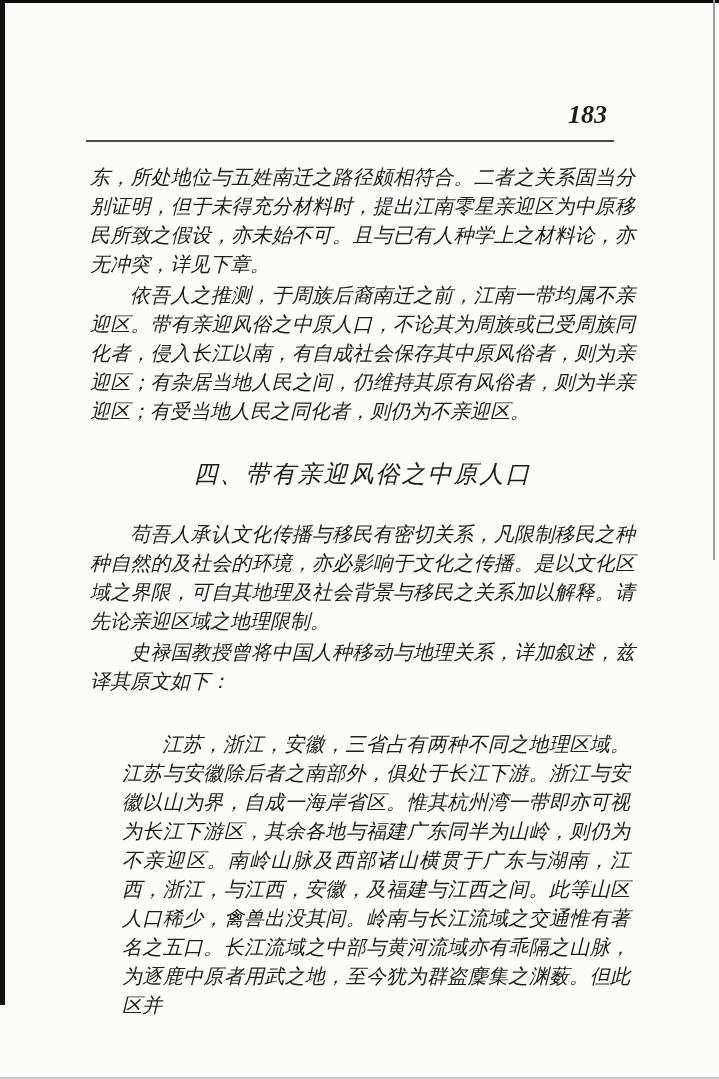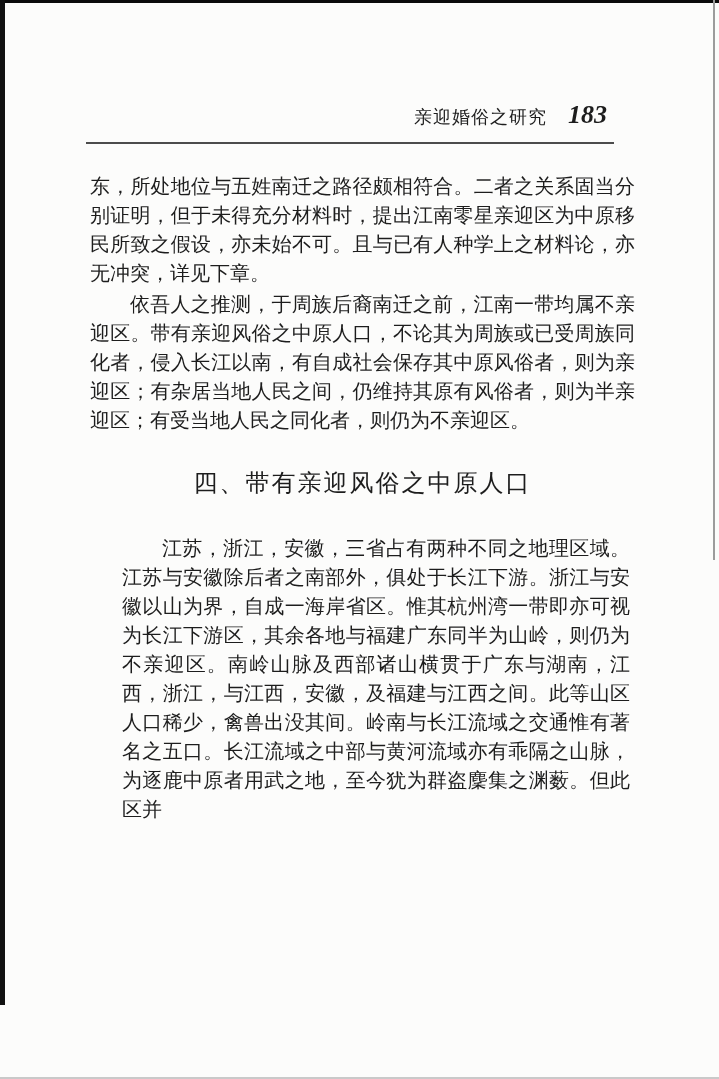--- a/index.html
+++ b/index.html
@@ -26,21 +26,21 @@
     line-height:26px; white-space:nowrap;
   }
   .header-title { font-size:18px; letter-spacing:1px; }
   .page-number  { font-size:26px; font-style:italic; font-weight:bold; }
 
   .header-rule {
     margin:12px 0 0 -4px; width:528px; height:2px;
     background:#4c4c4c; border:none;
   }
 
-  .body-text { margin-top:28px; }
+  .body-text { margin-top:21px;font-style:italic; }
   p.para {
     margin:0; font-size:20px; line-height:29px;
     text-align:justify; text-align-last:left;
   }
   p.para + p.para { margin-top:2px; }
   .indent { text-indent:2em; }
 
   h2.section-heading {
     margin:31px 0 29px 0;
     font-size:24px; font-weight:normal;
@@ -60,32 +60,33 @@
 
 <div class="page">
   <div class="edge-top"></div>
   <div class="edge-left"></div>
   <div class="edge-right"></div>
   <div class="edge-bottom"></div>
 
   <div class="content">
 
     <div class="header-row">
-      <span class="header-title">亲迎婚俗之研究</span>
       <span class="page-number">183</span>
     </div>
     <div class="header-rule"></div>
 
     <div class="body-text">
 
       <p class="para">东，所处地位与五姓南迁之路径颇相符合。二者之关系固当分别证明，但于未得充分材料时，提出江南零星亲迎区为中原移民所致之假设，亦未始不可。且与已有人种学上之材料论，亦无冲突，详见下章。</p>
 
       <p class="para indent">依吾人之推测，于周族后裔南迁之前，江南一带均属不亲迎区。带有亲迎风俗之中原人口，不论其为周族或已受周族同化者，侵入长江以南，有自成社会保存其中原风俗者，则为亲迎区；有杂居当地人民之间，仍维持其原有风俗者，则为半亲迎区；有受当地人民之同化者，则仍为不亲迎区。</p>
 
       <h2 class="section-heading">四、带有亲迎风俗之中原人口</h2>
 
+      <p class="para indent">苟吾人承认文化传播与移民有密切关系，凡限制移民之种种自然的及社会的环境，亦必影响于文化之传播。是以文化区域之界限，可自其地理及社会背景与移民之关系加以解释。请先论亲迎区域之地理限制。</p>
 
+      <p class="para indent">史禄国教授曾将中国人种移动与地理关系，详加叙述，兹译其原文如下：</p>
 
       <blockquote class="quote">江苏，浙江，安徽，三省占有两种不同之地理区域。江苏与安徽除后者之南部外，俱处于长江下游。浙江与安徽以山为界，自成一海岸省区。惟其杭州湾一带即亦可视为长江下游区，其余各地与福建广东同半为山岭，则仍为不亲迎区。南岭山脉及西部诸山横贯于广东与湖南，江西，浙江，与江西，安徽，及福建与江西之间。此等山区人口稀少，禽兽出没其间。岭南与长江流域之交通惟有著名之五口。长江流域之中部与黄河流域亦有乖隔之山脉，为逐鹿中原者用武之地，至今犹为群盗麇集之渊薮。但此区并</blockquote>
 
     </div>
   </div>
 </div>
 
 </body></html>

